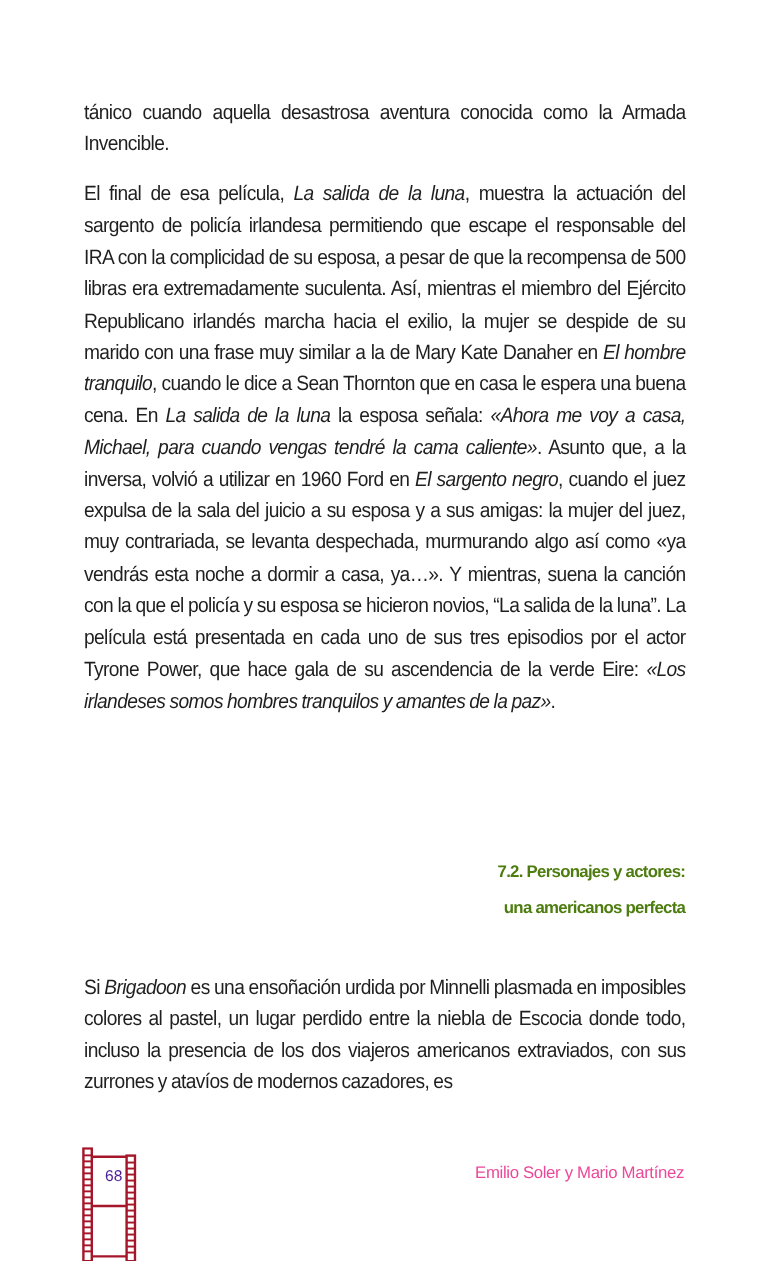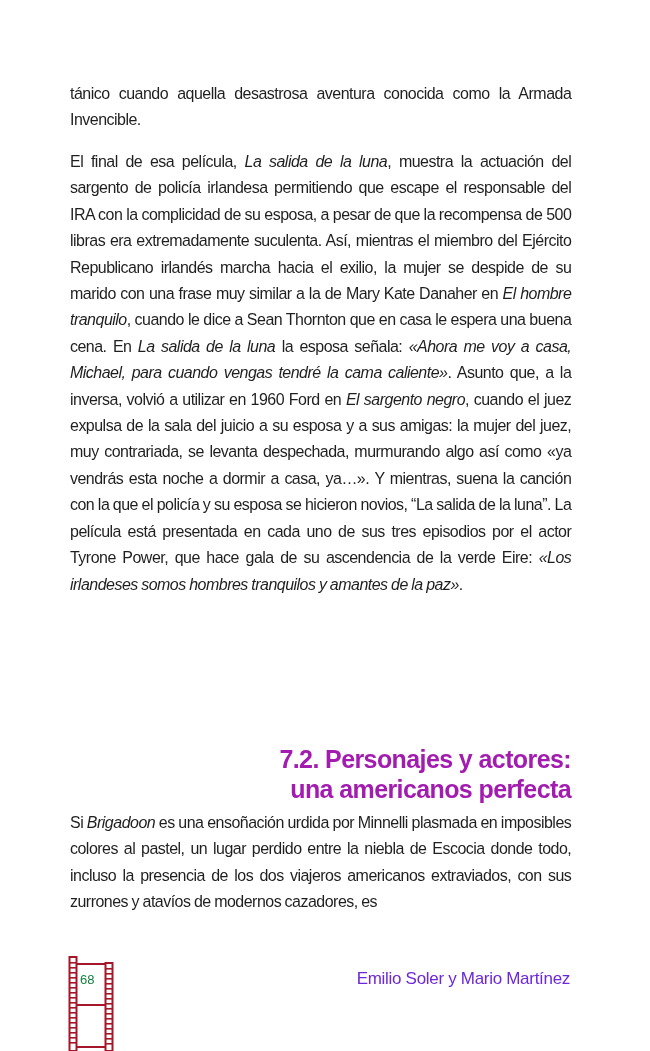--- a/index.html
+++ b/index.html
@@ -31,55 +31,55 @@
       transform: scaleX(0.93);
       transform-origin: left top;
       width: 539px;
     }
     .para em { font-style: italic; }
     .p1 { position: absolute; top: 0; }
     .p2 { position: absolute; top: 68px; }
     .p3 { position: absolute; top: 729px; }
     .heading {
       position: absolute;
-      top: 664px;
+      top: 631px;
       right: 0;
       width: 501px;
       text-align: right;
-      color: #a21caf;
+      color: #4d7c0f;
       font-weight: bold;
-      font-size: 25px;
+      font-size: 14px;
       line-height: 30px;
       letter-spacing: -0.6px;
       margin: 0;
     }
     .heading span { display: block; }
     .footer-author {
       position: absolute;
       right: 80px;
       top: 969px;
-      font-size: 17px;
-      color: #6d28d9;
+      font-size: 14px;
+      color: #ec4899;
       letter-spacing: -0.3px;
     }
     .film {
       position: absolute;
       left: 68px;
       top: 956px;
       width: 46px;
       height: 95px;
     }
     .page-number {
       position: absolute;
       left: 80px;
       top: 972px;
       width: 22px;
-      text-align: left;
+      text-align: right;
       font-size: 13px;
-      color: #15803d;
+      color: #4c1d95;
     }
   </style>
 </head>
 <body>
 
 <div class="page">
   <p class="para p1"><span>tánico cuando aquella desastrosa aventura conocida como la Armada Invencible.</span></p>
   <p class="para p2"><span>El final de esa película, </span><em>La salida de la luna</em><span>, muestra la actuación del sargento de policía irlandesa permitiendo que escape el responsable del IRA con la complicidad de su esposa, a pesar de que la recompensa de 500 libras era extremadamente suculenta. Así, mientras el miembro del Ejército Republicano irlandés marcha hacia el exilio, la mujer se despide de su marido con una frase muy similar a la de Mary Kate Danaher en </span><em>El hombre tranquilo</em><span>, cuando le dice a Sean Thornton que en casa le espera una buena cena. En </span><em>La salida de la luna</em><span> la esposa señala: </span><em>«Ahora me voy a casa, Michael, para cuando vengas tendré la cama caliente»</em><span>. Asunto que, a la inversa, volvió a utilizar en 1960 Ford en </span><em>El sargento negro</em><span>, cuando el juez expulsa de la sala del juicio a su esposa y a sus amigas: la mujer del juez, muy contrariada, se levanta despechada, murmurando algo así como «ya vendrás esta noche a dormir a casa, ya…». Y mientras, suena la canción con la que el policía y su esposa se hicieron novios, “La salida de la luna”. La película está presentada en cada uno de sus tres episodios por el actor Tyrone Power, que hace gala de su ascendencia de la verde Eire: </span><em>«Los irlandeses somos hombres tranquilos y amantes de la paz»</em><span>.</span></p>
   <h2 class="heading">
     <span>7.2. Personajes y actores:</span>

